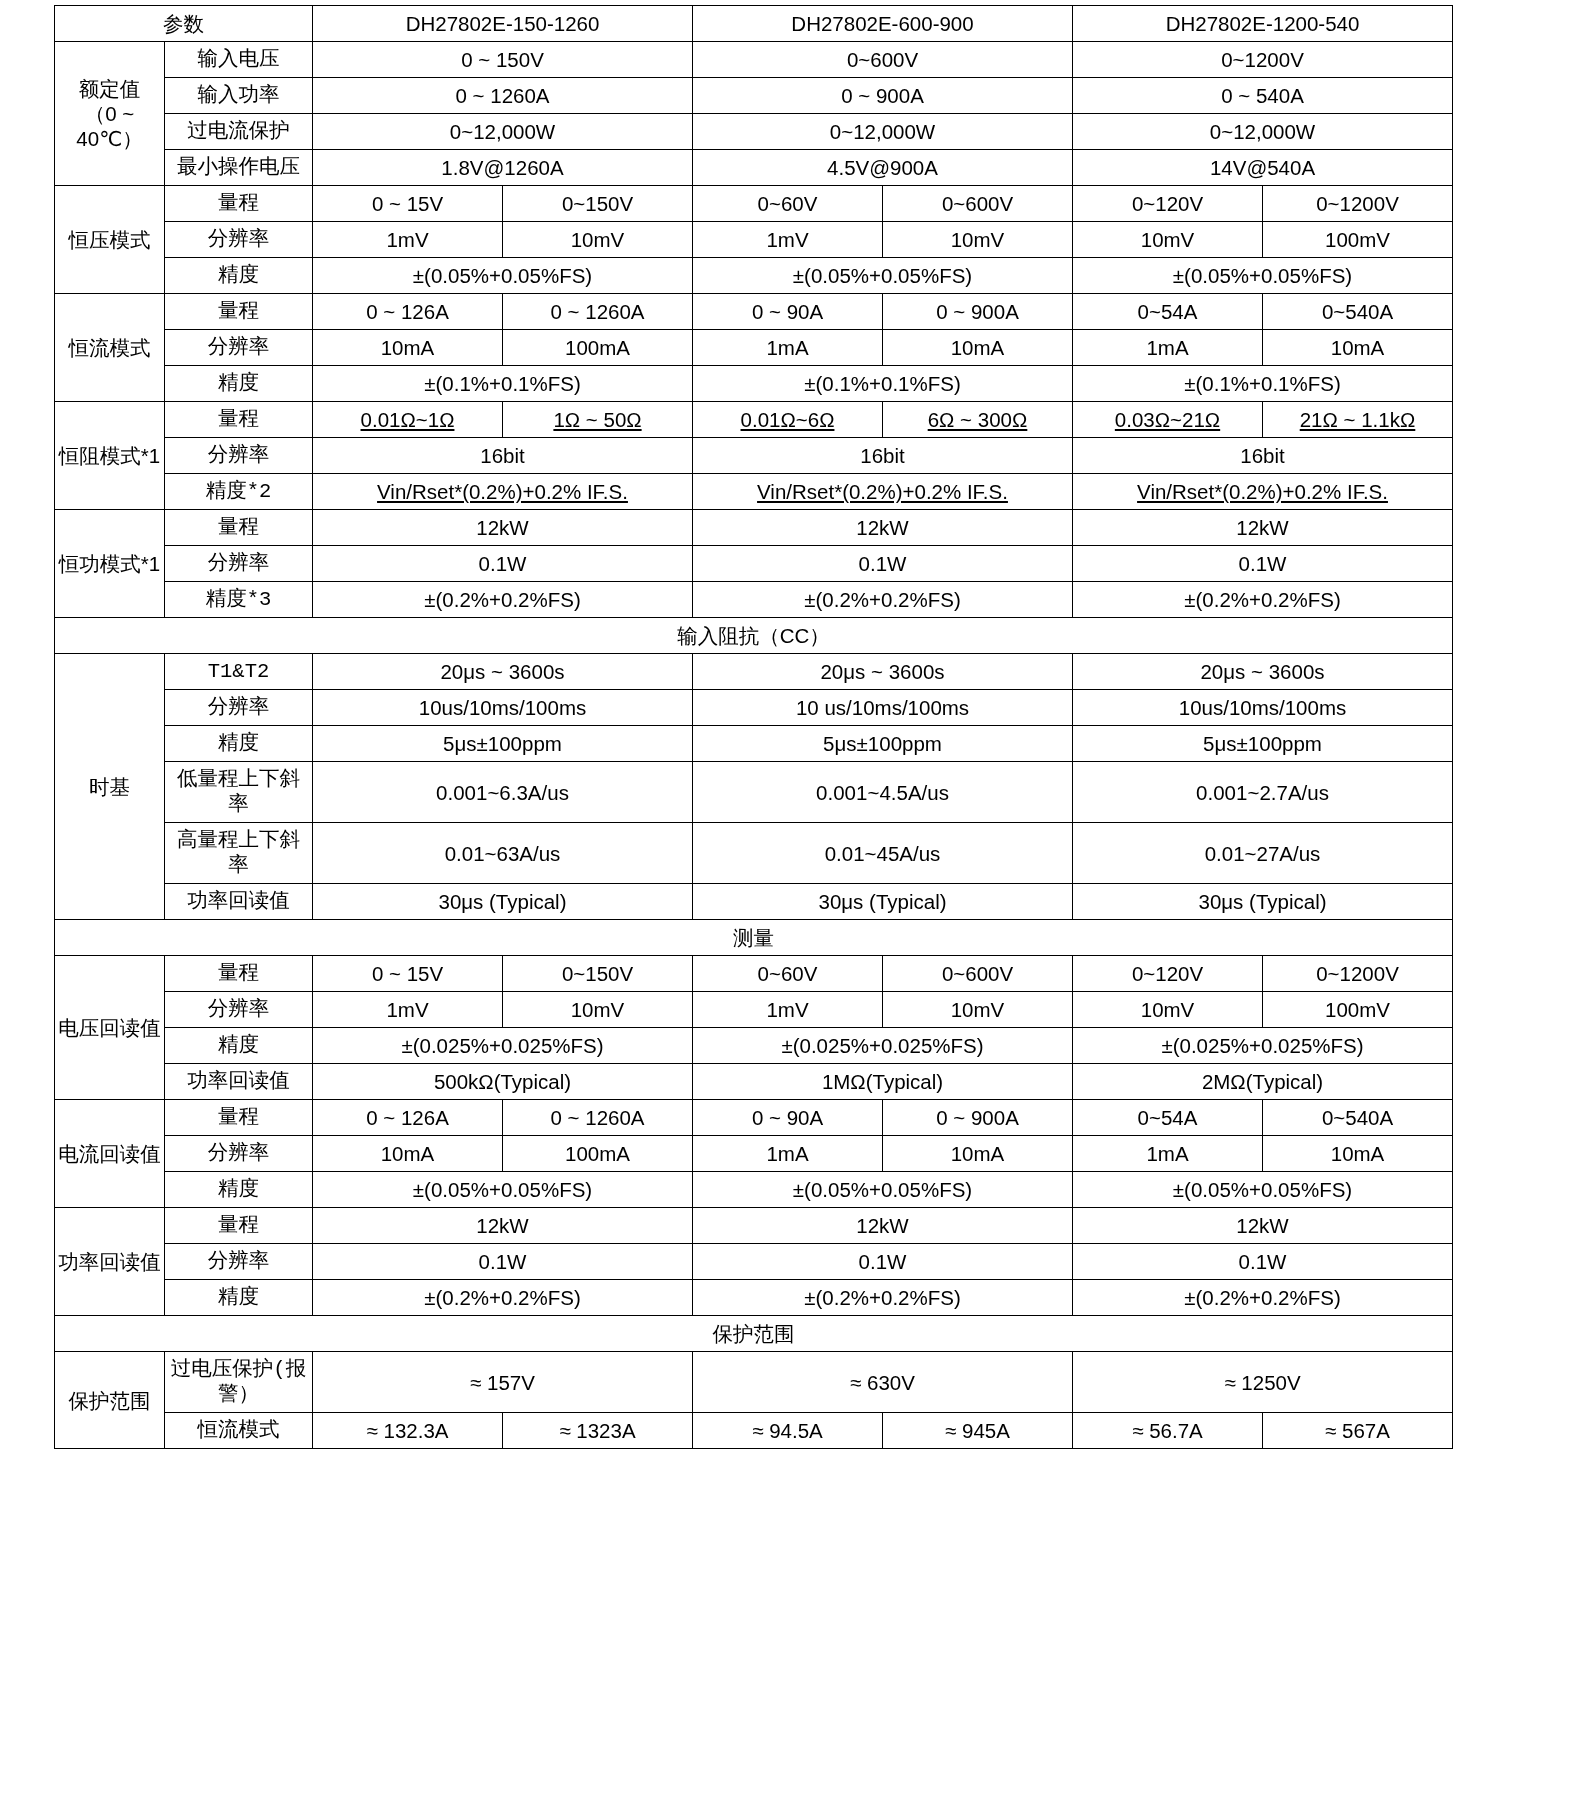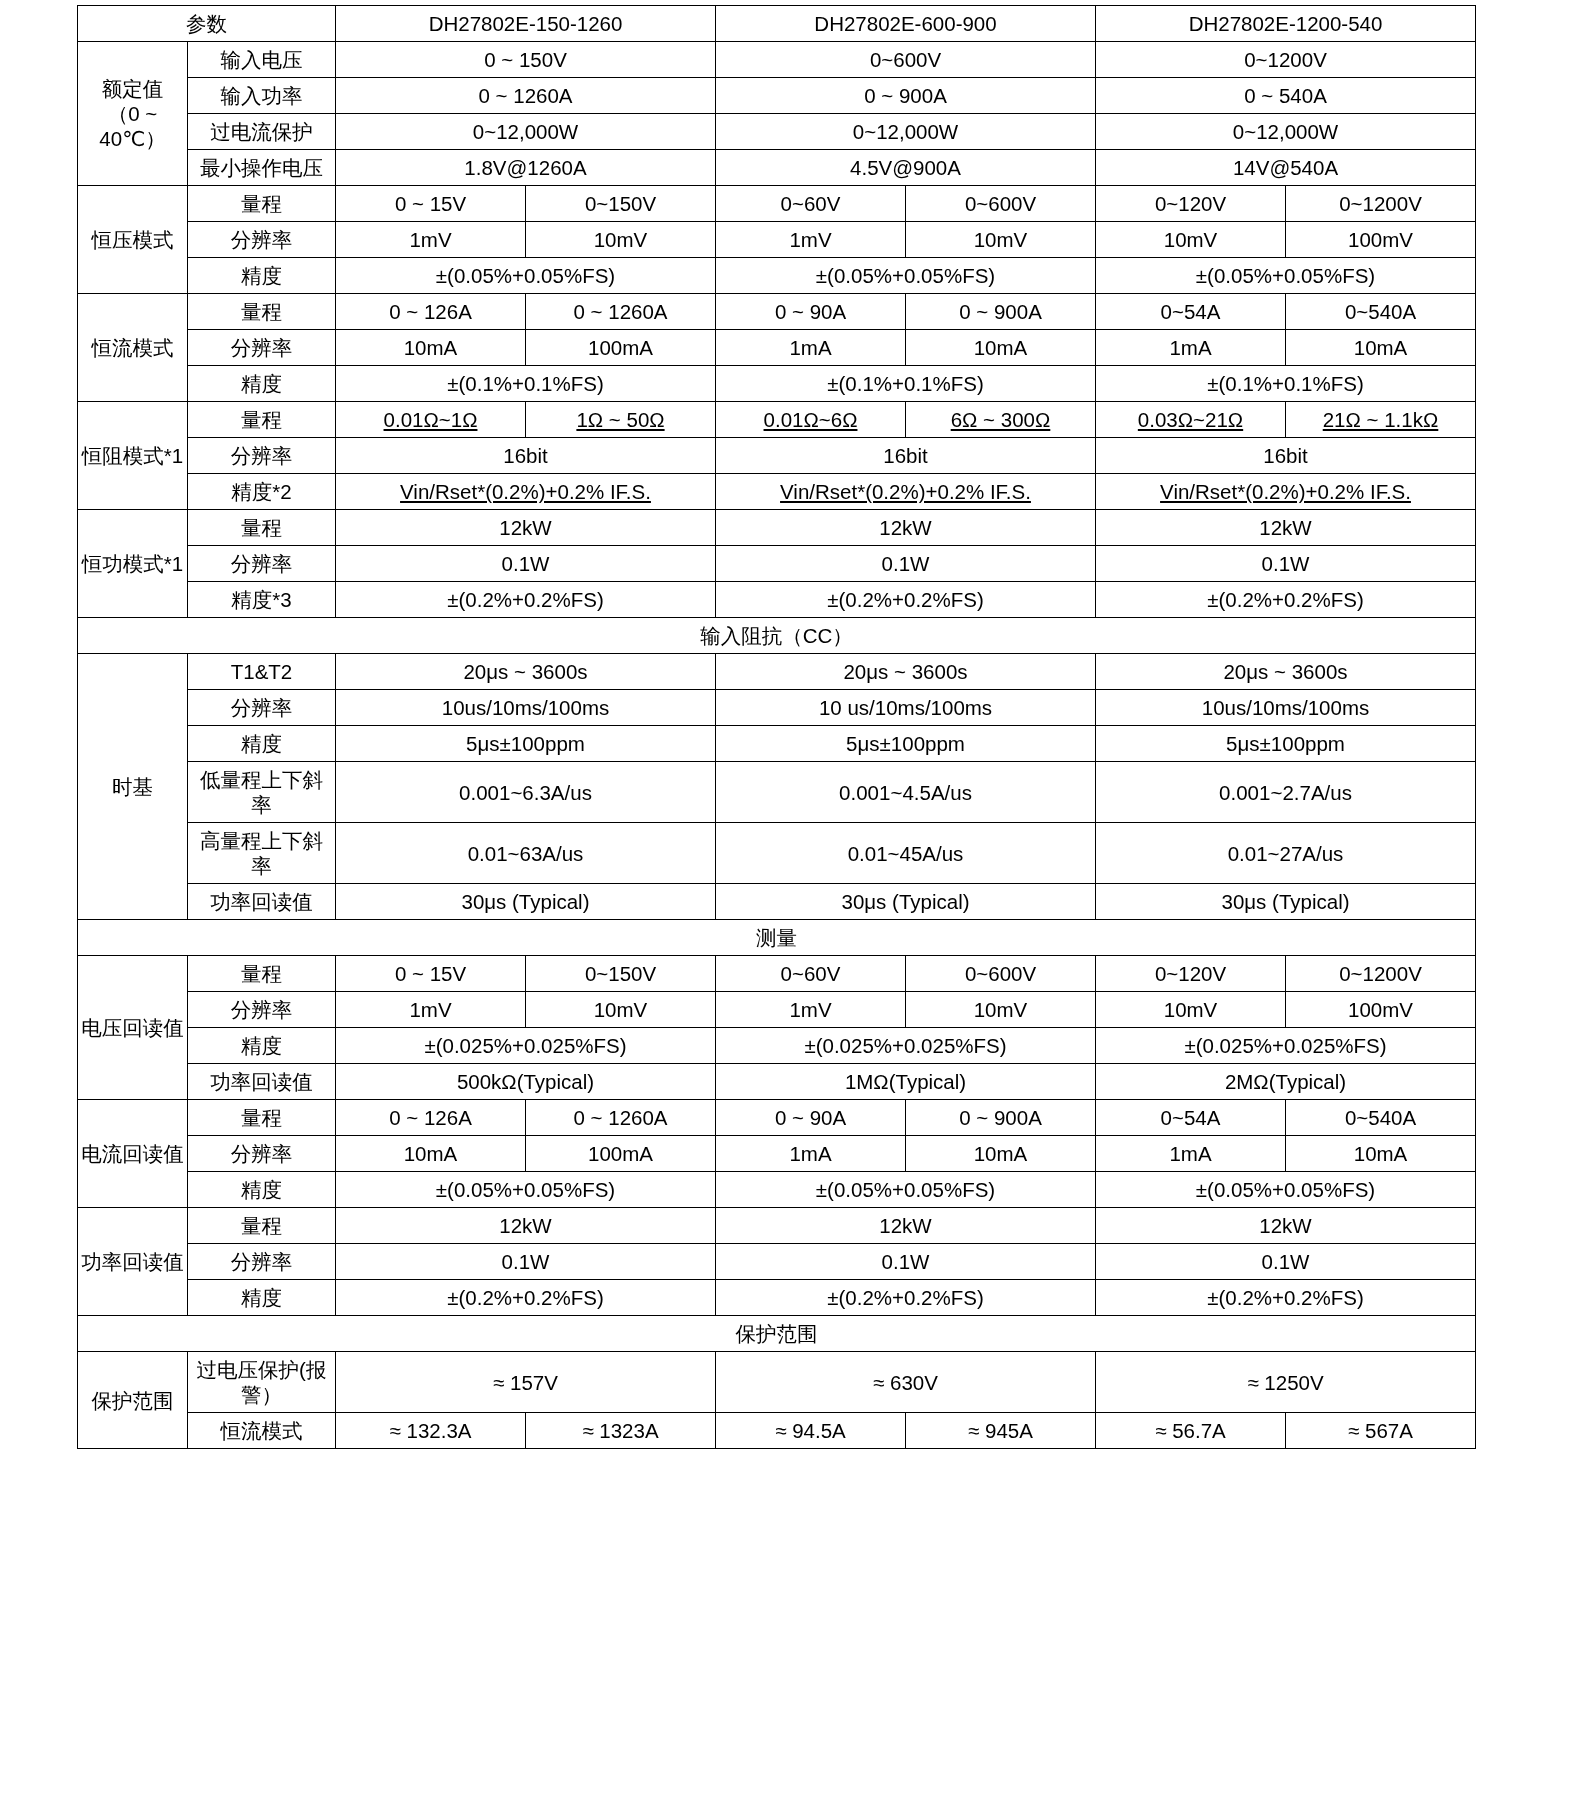--- a/index.html
+++ b/index.html
@@ -11,21 +11,21 @@
     font-family: "Liberation Sans", "DejaVu Sans", sans-serif;
     color: #000000;
     width: 1588px;
   }
   #sheet {
     width: 1588px;
     min-height: 1803px;
     position: relative;
     background: #ffffff;
     box-sizing: border-box;
-    padding: 5px 95px 0 77px;
+    padding: 5px 95px 0 54px;
   }
   table.spec {
     border-collapse: collapse;
     table-layout: fixed;
     width: 1398px;
     margin: 0;
   }
   table.spec td {
     border: 1px solid #000000;
     text-align: center;
@@ -39,20 +39,21 @@
   td.hdr {
     background: #f2f2f2;
     font-size: 21px;
     padding: 11px 2px;
   }
   td.grp {
     font-size: 20.5px;
   }
   td.rowlabel {
     font-size: 20.5px;
+    font-family: Liberation Mono, monospace;
   }
   td.section {
     font-size: 21px;
     padding: 12px 2px;
   }
   td.small {
     font-size: 19px;
   }
   td.tight {
     font-size: 19.5px;

